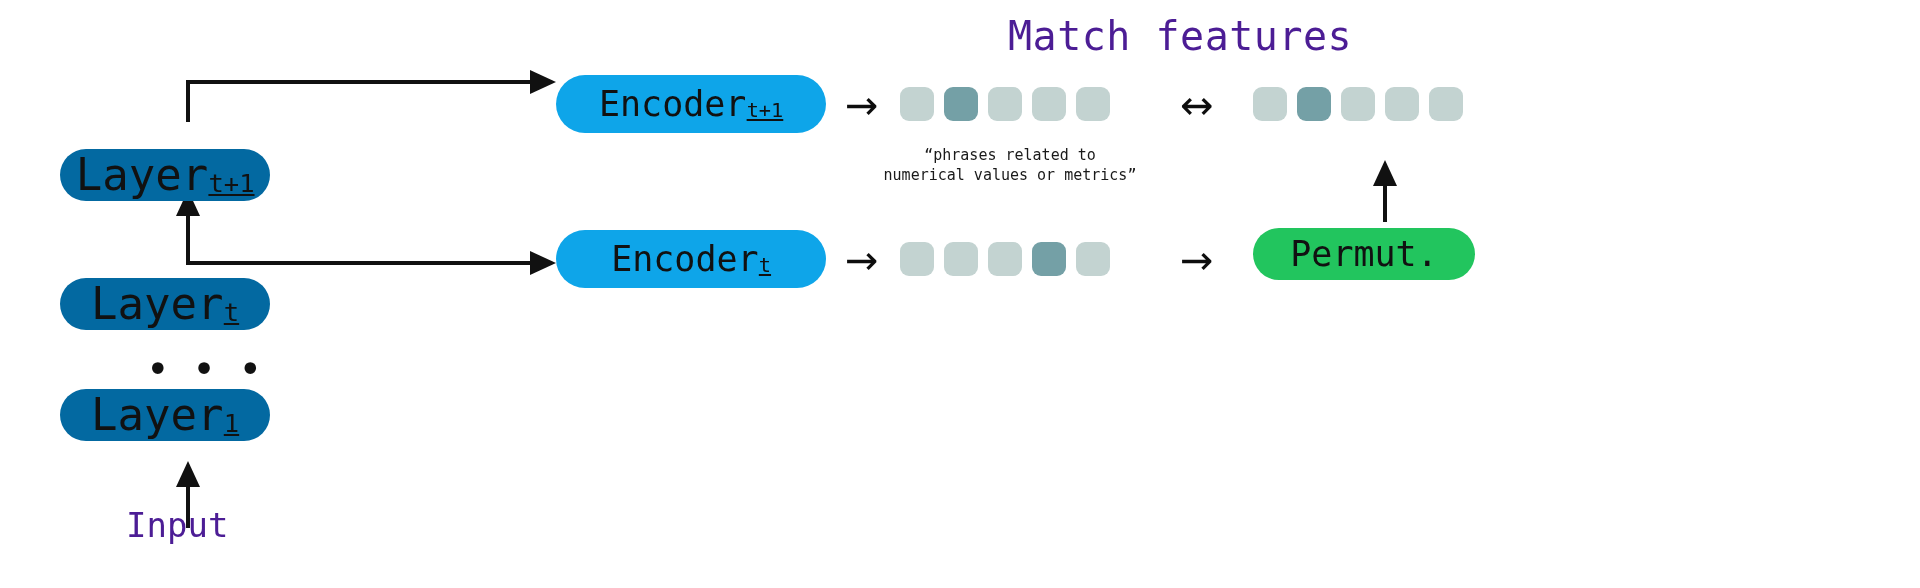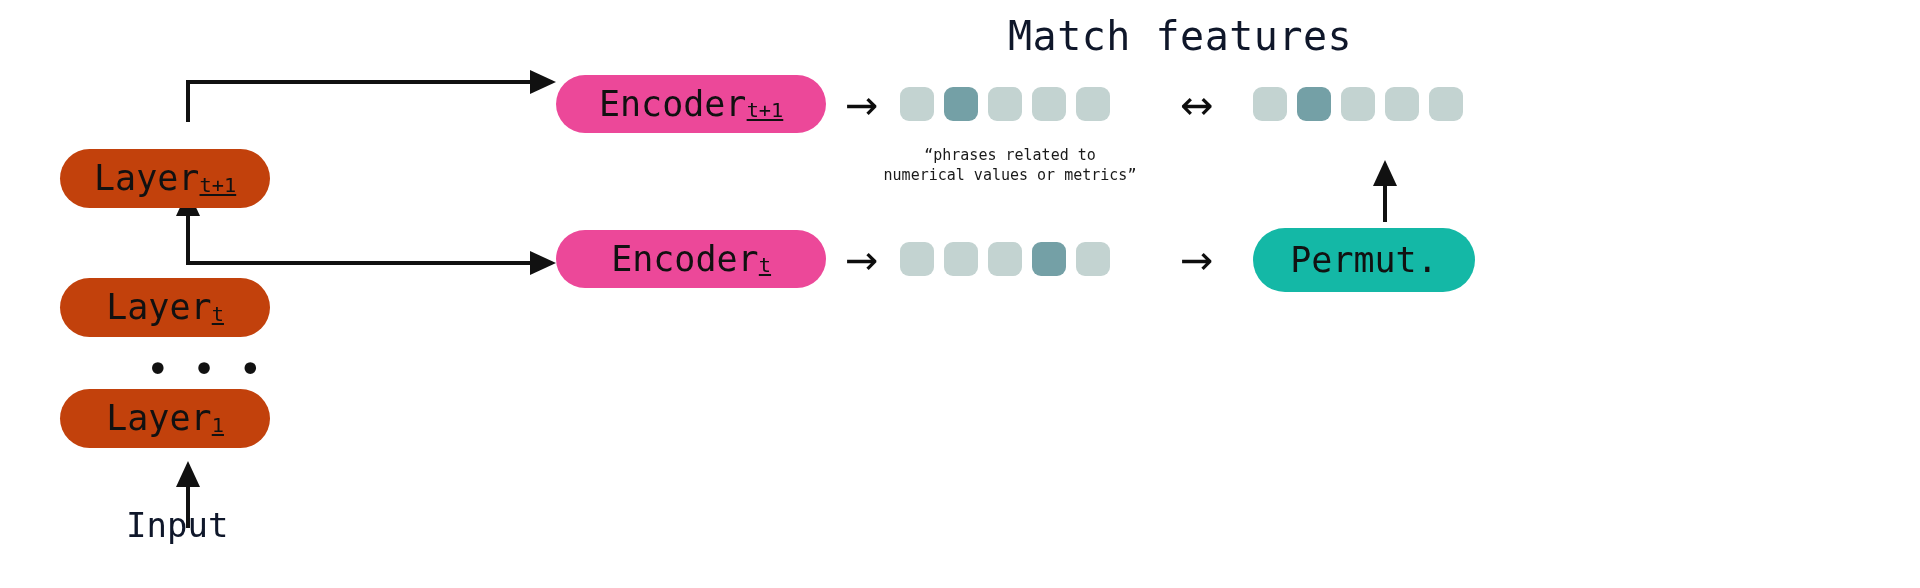--- a/index.html
+++ b/index.html
@@ -37,56 +37,56 @@
   .pill .sub {
     font-size: 0.58em;
     vertical-align: baseline;
     position: relative;
     top: 0.30em;
     left: 0.01em;
     text-decoration: underline;
   }
 
   .layer-pill {
-    background: #c2410c;
+    background: #0369a1;
     width: 210px;
-    height: 59px;
-    font-size: 35px;
+    height: 52px;
+    font-size: 44px;
   }
   .encoder-pill {
-    background: #ec4899;
+    background: #0ea5e9;
     width: 270px;
     height: 58px;
     font-size: 35px;
   }
   .permut-pill {
-    background: #14b8a6;
+    background: #22c55e;
     width: 222px;
-    height: 64px;
+    height: 52px;
     font-size: 35px;
   }
 
   
   .feat-row {
     position: absolute;
     display: flex;
     gap: 10px;
   }
   .feat {
     width: 34px;
     height: 34px;
     border-radius: 9px;
     background: #c3d3d1;
   }
   .feat.hot { background: #74a0a6; }
 
   
   .txt {
     position: absolute;
-    color: #0f172a;
+    color: #4c1d95;
     font-family: "DejaVu Sans Mono", "Liberation Mono", monospace;
     white-space: pre;
   }
   .title {
     font-size: 40px;
     letter-spacing: 0.5px;
   }
   .caption {
     font-size: 15px;
     text-align: center;

